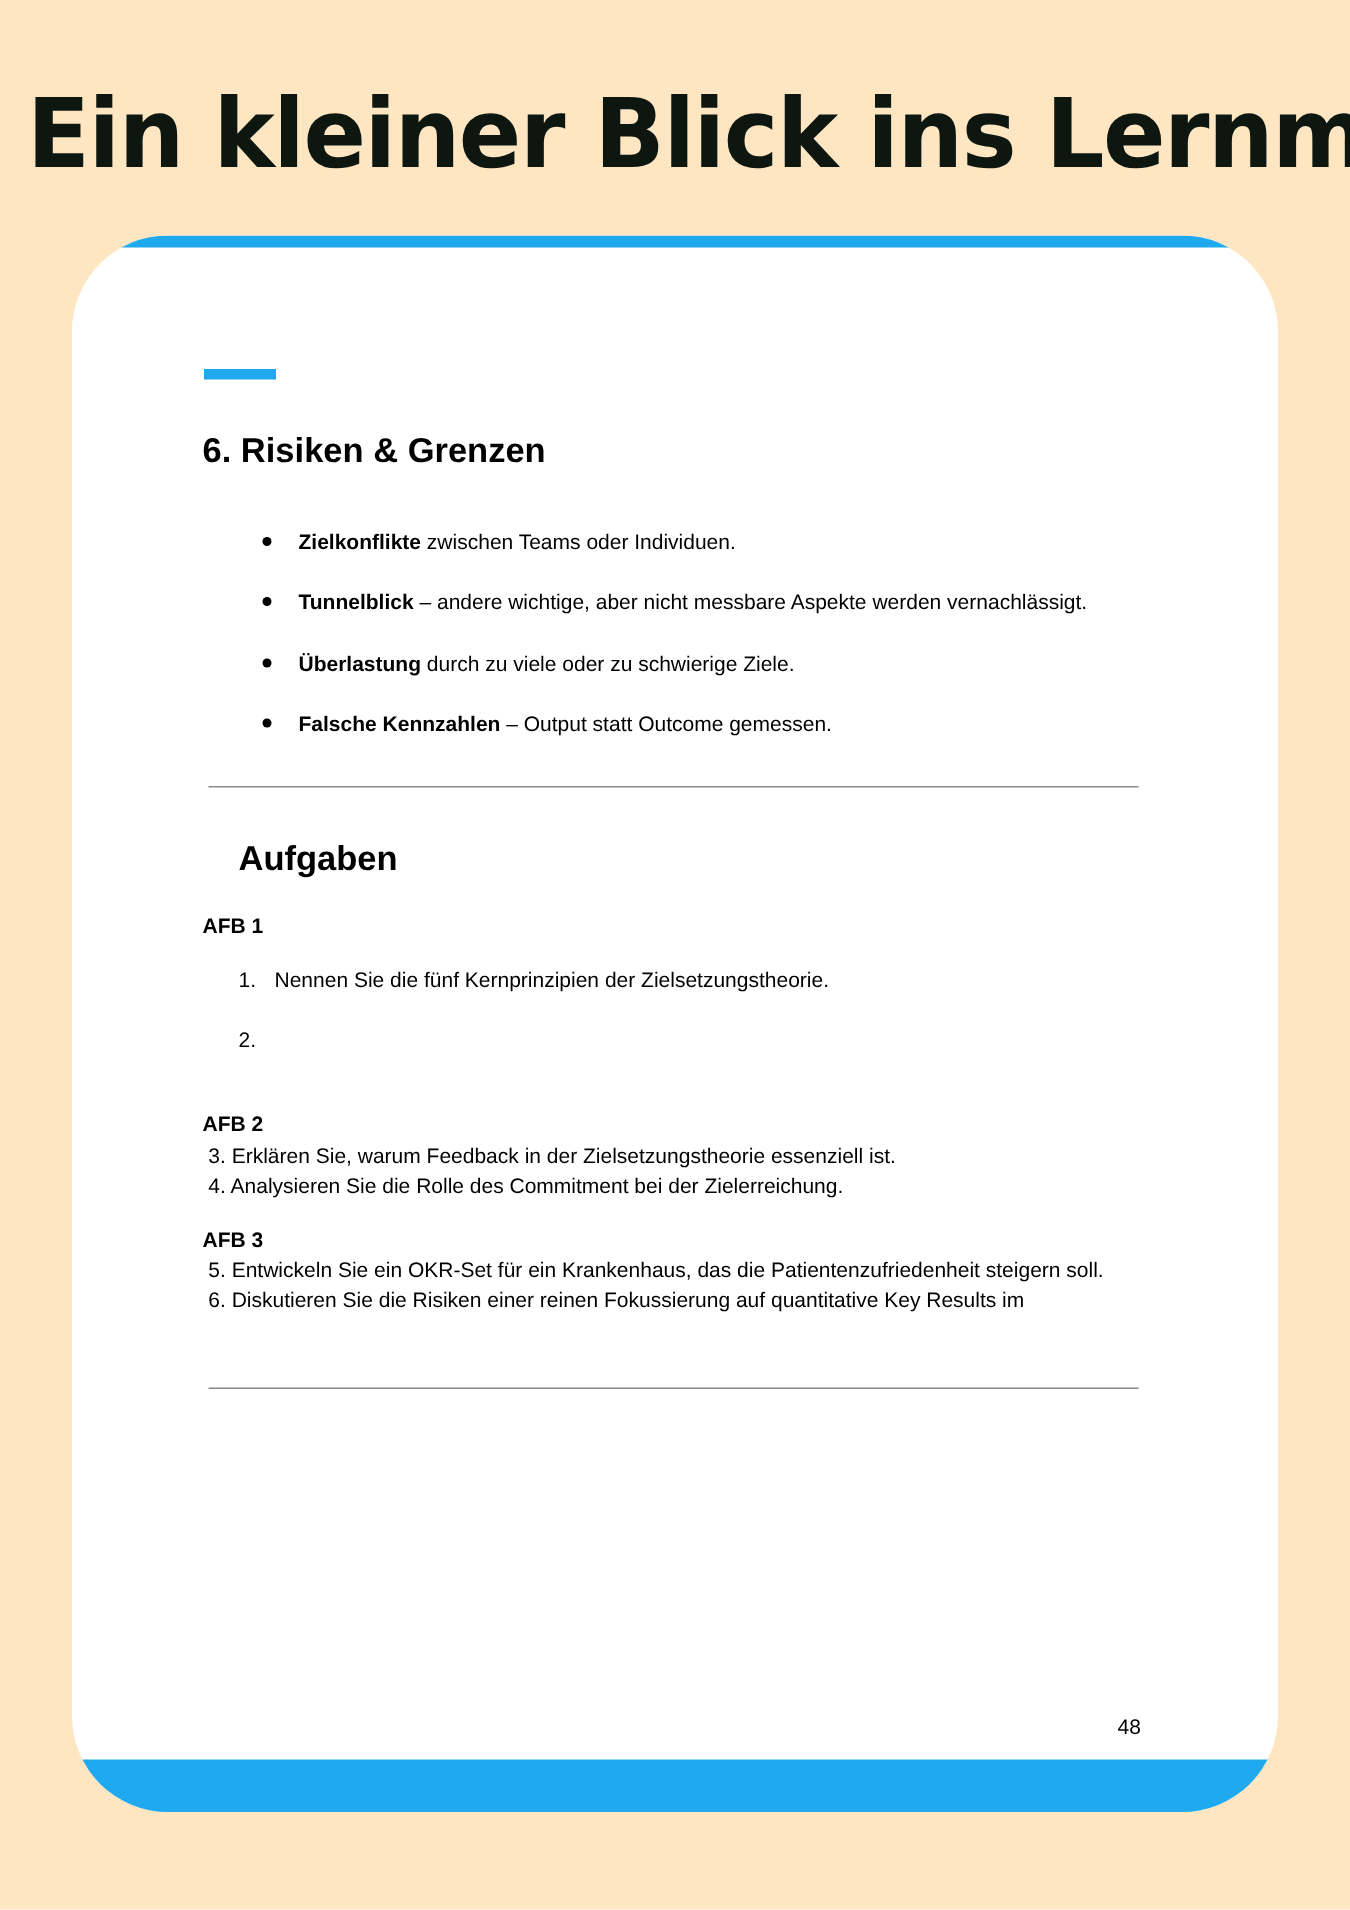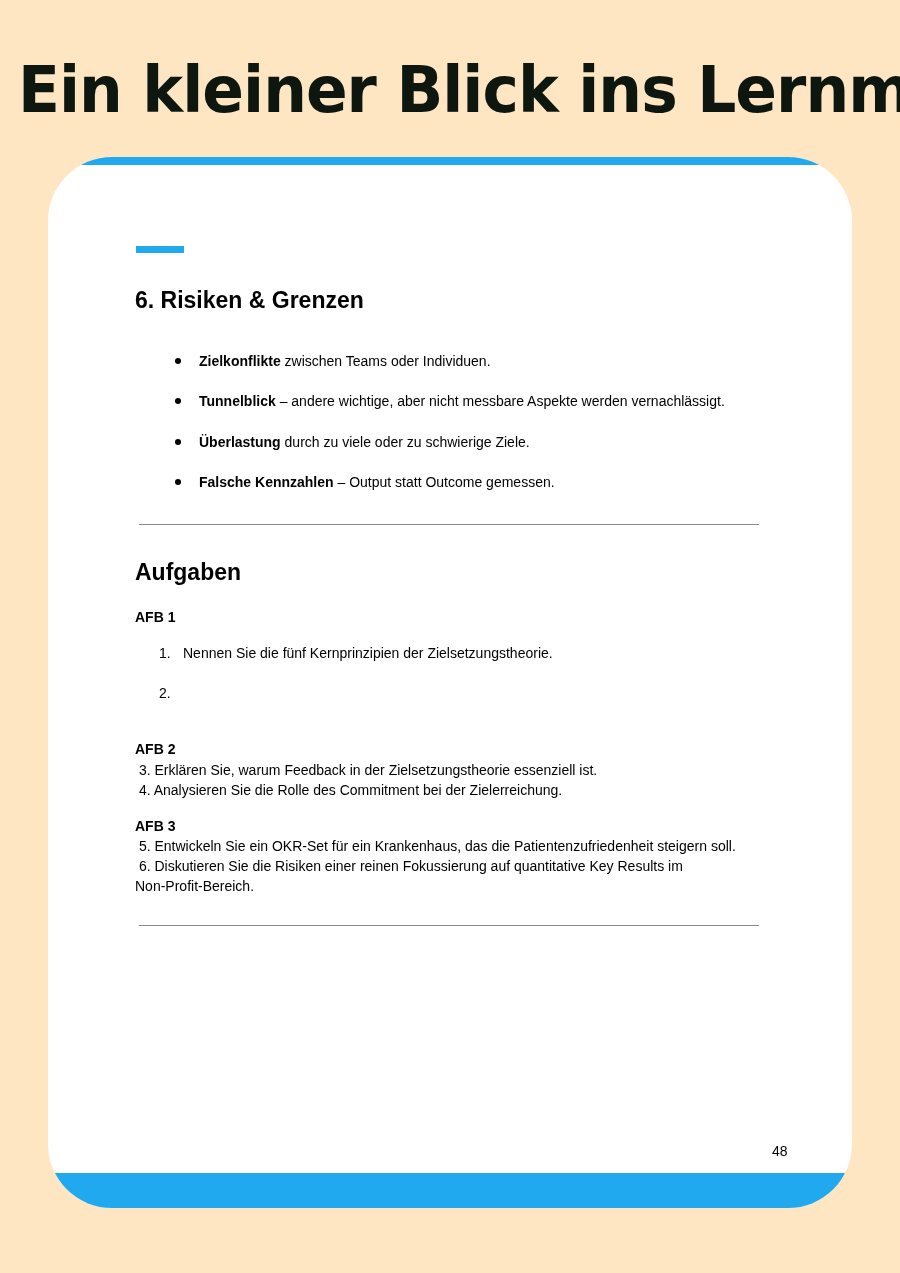--- a/index.html
+++ b/index.html
@@ -67,21 +67,21 @@
     }
     .section-heading {
       position: absolute;
       left: 87px;
       margin: 0;
       font-size: 23px;
       font-weight: bold;
       line-height: 28px;
     }
     .h-risks { top: 129px; }
-    .h-tasks { top: 401px; }
+    .h-tasks { top: 401px; margin-left: 24px; }
     .bullet-list {
       position: absolute;
       left: 108px;
       top: 178px;
       margin: 16px;
       padding: 0;
       list-style: none;
     }
     .bullet-item {
       position: relative;
@@ -146,21 +146,21 @@
       left: 87px;
       font-size: 14px;
       line-height: 20px;
       width: 600px;
     }
     .plain-lines div { white-space: nowrap; }
     .lines-afb2 { top: 603px; }
     .lines-afb3 { top: 679px; }
     .page-number {
       position: absolute;
-      left: 724px;
+      left: 697px;
       top: 984px;
       font-size: 14px;
       line-height: 20px;
     }
   </style>
 </head>
 <body>
 
 <div class="banner-title">Ein kleiner Blick ins Lernmaterial:</div>
 
@@ -209,21 +209,20 @@
   <div class="afb-label afb2">AFB 2</div>
   <div class="plain-lines lines-afb2">
     <div style="white-space:pre"> 3. Erklären Sie, warum Feedback in der Zielsetzungstheorie essenziell ist.</div>
     <div style="white-space:pre"> 4. Analysieren Sie die Rolle des Commitment bei der Zielerreichung.</div>
   </div>
 
   <div class="afb-label afb3">AFB 3</div>
   <div class="plain-lines lines-afb3">
     <div style="white-space:pre"> 5. Entwickeln Sie ein OKR-Set für ein Krankenhaus, das die Patientenzufriedenheit steigern soll.</div>
     <div style="white-space:pre"> 6. Diskutieren Sie die Risiken einer reinen Fokussierung auf quantitative Key Results im</div>
-    <div style="white-space:pre">Non-Profit-Bereich.</div>
   </div>
 
   <div class="divider divider-2"></div>
 
   <div class="page-number">48</div>
 
   <div class="card-bottom-band"></div>
 </div>
 
 </body></html>

